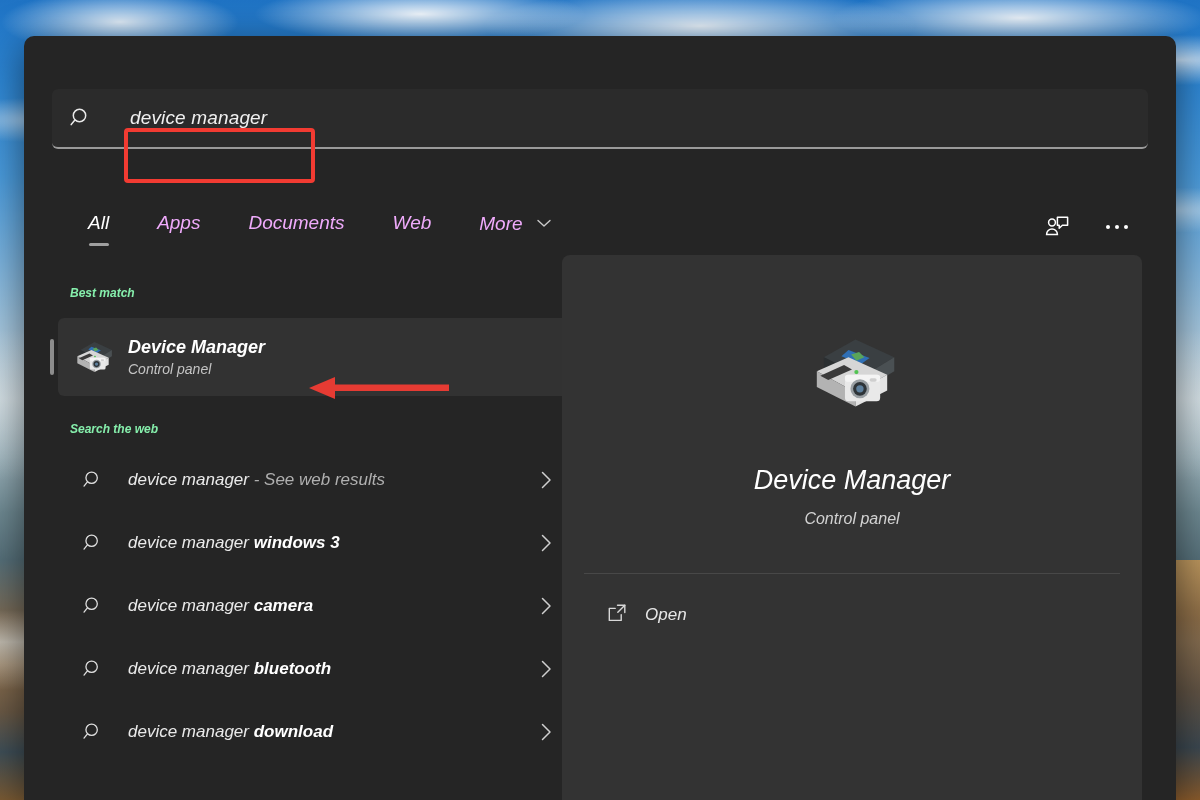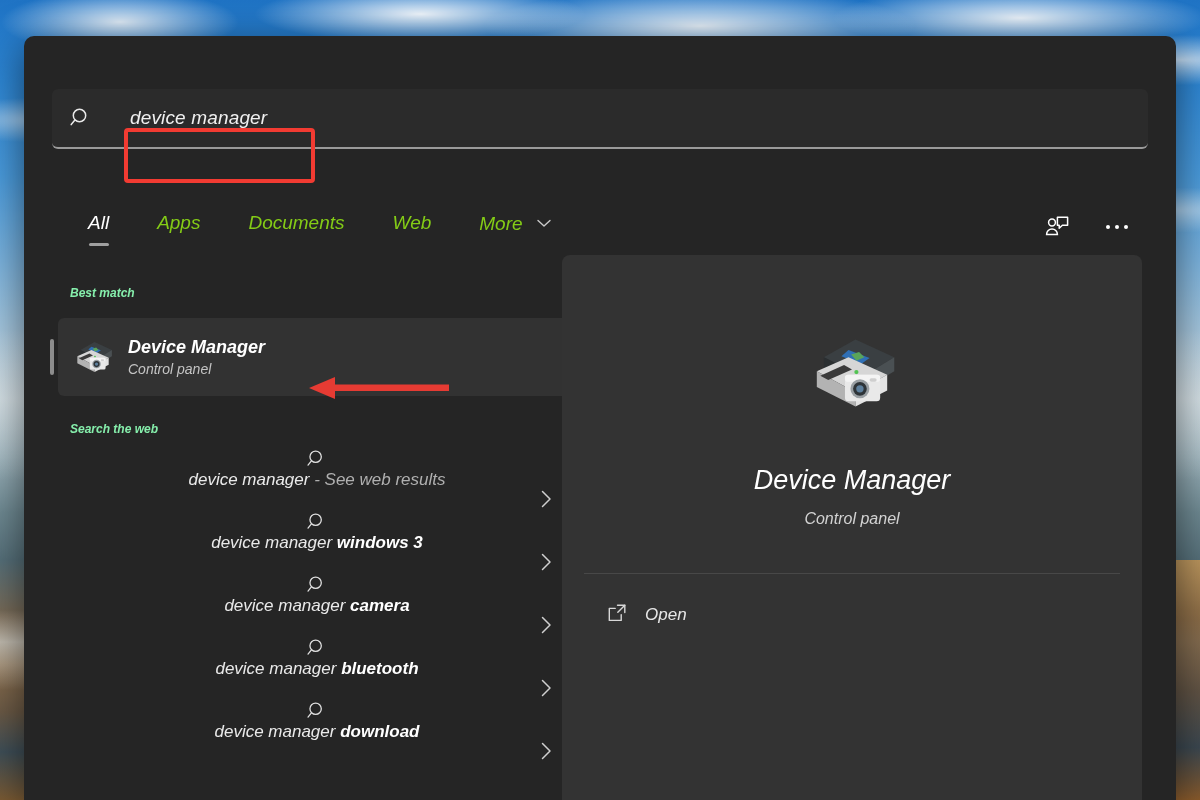--- a/index.html
+++ b/index.html
@@ -137,21 +137,21 @@
   }
   #tabs {
     display: flex;
     align-items: center;
     gap: 12px;
     padding-left: 46px;
   }
   .tab {
     position: relative;
     font-size: 19px;
-    color: #84cc16;
+    color: #f0abfc;
     padding: 4px 18px 12px 18px;
     cursor: default;
     white-space: nowrap;
   }
   .tab.active { color: #ffffff; }
   .tab.active::after {
     content: "";
     position: absolute;
     left: 50%;
     transform: translateX(-50%);
@@ -248,21 +248,20 @@
 
   
   .web-row {
     position: relative;
     height: 63px;
     margin: 0 10px 0 34px;
     display: flex;
     align-items: center;
     border-radius: 6px;
     cursor: default;
-    flex-direction: column;
   }
   .web-row-icon {
     width: 70px;
     display: flex;
     align-items: center;
     justify-content: center;
     flex: none;
   }
   .web-row-label {
     font-size: 17px;

